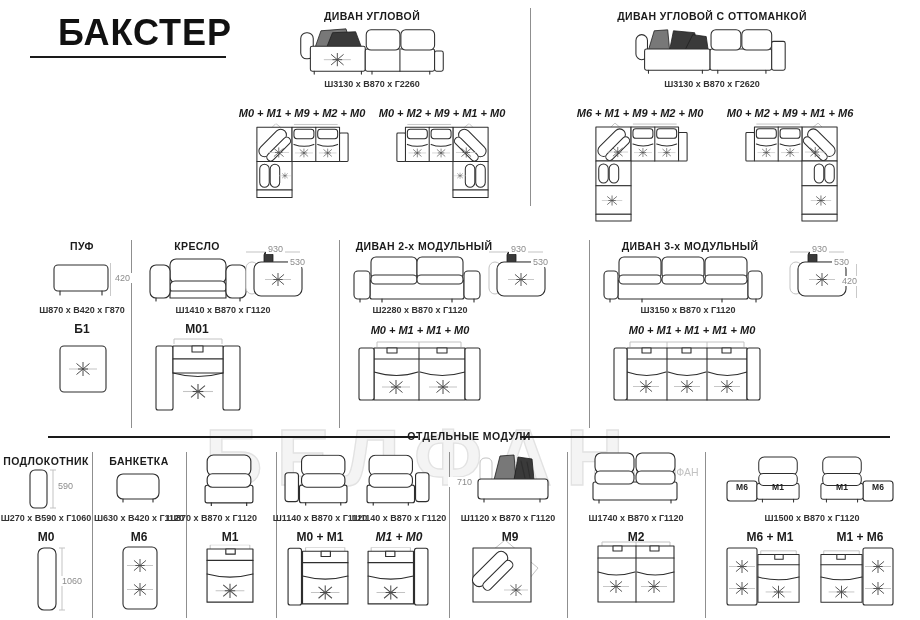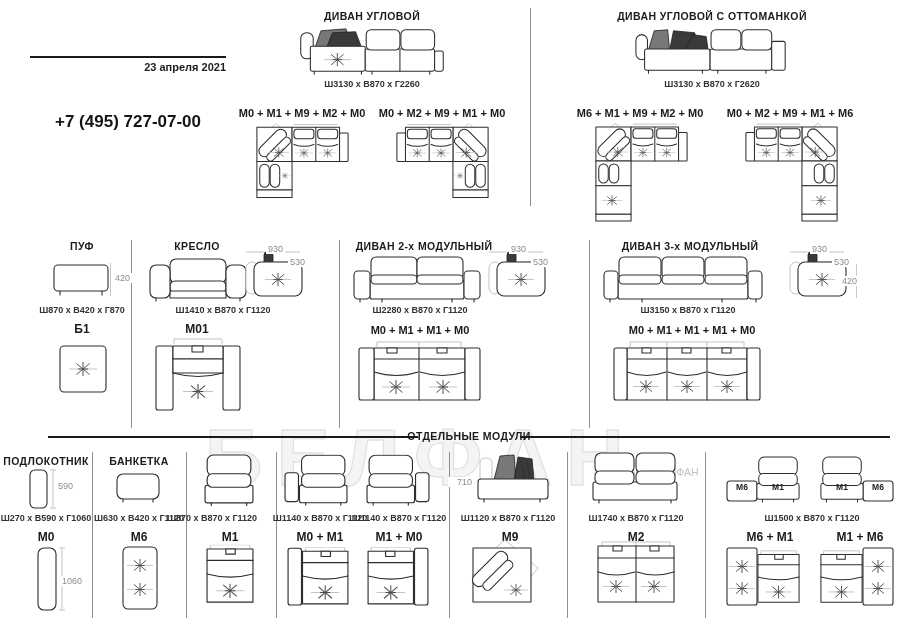--- a/index.html
+++ b/index.html
@@ -7,21 +7,21 @@
         font-family:"Liberation Sans", sans-serif;color:#1d1d1d;}
   .abs{position:absolute;white-space:nowrap;}
   .c{transform:translateX(-50%);}
   .r{text-align:right;}
   .t-main{font-size:36px;font-weight:800;letter-spacing:1px;color:#111;}
   .t-date{font-size:11px;font-weight:700;}
   .t-web{font-size:21px;color:#b9b9b9;}
   .t-phone{font-size:17px;font-weight:700;color:#151515;}
   .t-hdr{font-size:10.5px;font-weight:700;letter-spacing:.4px;color:#1b1b1b;}
   .t-dim{font-size:9px;font-weight:600;color:#333;}
-  .t-form{font-size:11px;font-weight:700;color:#1b1b1b;}
+  .t-form{font-size:11px;font-weight:700;font-style:italic;color:#1b1b1b;}
   .t-code{font-size:12px;font-weight:700;color:#1b1b1b;}
   .t-gdim{font-size:9px;color:#8c8c8c;background:#fff;padding:0 2px;}
   .t-inlbl{font-size:8.5px;font-weight:700;color:#222;}
   .t-copy{font-size:10.5px;color:#c2c2c2;}
   .vline{position:absolute;width:1px;background:#8f8f8f;}
   .gvline{position:absolute;width:1px;background:#c9c9c9;}
   .hrule{position:absolute;height:2px;background:#1a1a1a;}
   .wm{position:absolute;font-size:80px;font-weight:800;letter-spacing:14px;
       color:#f4f4f4;-webkit-text-stroke:1.3px #e2e2e2;z-index:0;}
   .z{z-index:2;}
@@ -134,23 +134,22 @@
         <rect class="kf" x="2" y="66" width="37" height="30"></rect>
         <use href="#st" x="8" y="76" width="22" height="11"></use>
         <rect class="kf" x="2" y="96" width="37" height="7"></rect>
       </symbol>
     </defs>
   </svg>
 
   <div class="wm abs" style="left:205px;top:412px;">БЕЛФАН</div>
   <span class="abs t-copy z" style="left:594px;top:466px;">© Компания БЕЛФАН</span>
 
+  <div class="abs t-main" style="left:58px;top:12px;">БАКСТЕР</div>
   <div class="hrule" style="left:30px;top:56px;width:196px;"></div>
-  <div class="abs t-date r" style="left:30px;top:61px;width:196px;">23 апреля 2021</div>
-  <div class="abs t-phone" style="left:55px;top:112px;">+7 (495) 727-07-00</div>
 
   <span class="abs t-hdr c z" style="left:372px;top:10px;">ДИВАН УГЛОВОЙ</span>
   <svg class="abs z" style="left:297px;top:25px;" width="150" height="52" viewBox="0 0 150 54">
     <rect class="kf" x="1" y="8" width="13" height="27" rx="6"></rect>
     <polygon class="d2" points="16,23 22,6 48,4 54,23"></polygon>
     <polygon class="d" points="28,23 34,8 58,7 64,23"></polygon>
     <rect class="kf" x="11" y="22" width="57" height="26" rx="2"></rect>
     <use href="#st" x="24" y="29" width="30" height="14"></use>
     <rect class="kf" x="68" y="25" width="72" height="23" rx="2"></rect>
     <rect class="kf" x="69" y="5" width="35" height="21" rx="5"></rect>
@@ -362,21 +361,21 @@
   <span class="abs t-dim c z" style="left:320px;top:513px;">Ш1140 х В870 х Г1120</span>
   <span class="abs t-code c z" style="left:320px;top:530px;">М0 + М1</span>
   <svg class="abs z" style="left:287px;top:542px;" width="62" height="64" viewBox="0 0 60 62">
       <use href="#m0m1t" width="60" height="62"></use>
     </svg>
 
   <svg class="abs z" style="left:366px;top:454px;" width="64" height="52" viewBox="0 0 62 50">
       <use href="#m0m1f" width="62" height="50" transform="scale(-1,1) translate(-62,0)"></use>
     </svg>
   <span class="abs t-dim c z" style="left:399px;top:513px;">Ш1140 х В870 х Г1120</span>
-  <span class="abs t-code c z" style="left:399px;top:530px;">М1 + М0</span>
+  <span class="abs t-code c z" style="left:399px;top:530px;font-style:italic;">М1 + М0</span>
   <svg class="abs z" style="left:367px;top:542px;" width="62" height="64" viewBox="0 0 60 62">
       <use href="#m0m1t" width="60" height="62" transform="scale(-1,1) translate(-60,0)"></use>
     </svg>
 
   <span class="abs t-gdim r z" style="left:448px;top:477px;width:22px;">710</span>
   <svg class="abs z" style="left:474px;top:452px;" width="78" height="52" viewBox="0 0 78 52">
     <rect class="g2" x="6" y="6" width="12" height="24" rx="5"></rect>
     <polygon class="d2" points="20,28 26,4 40,3 42,28"></polygon>
     <polygon class="d" points="40,28 44,5 58,7 60,28"></polygon>
     <path class="k" d="M47 9 L51 26 M53 10 L56 26"></path>

